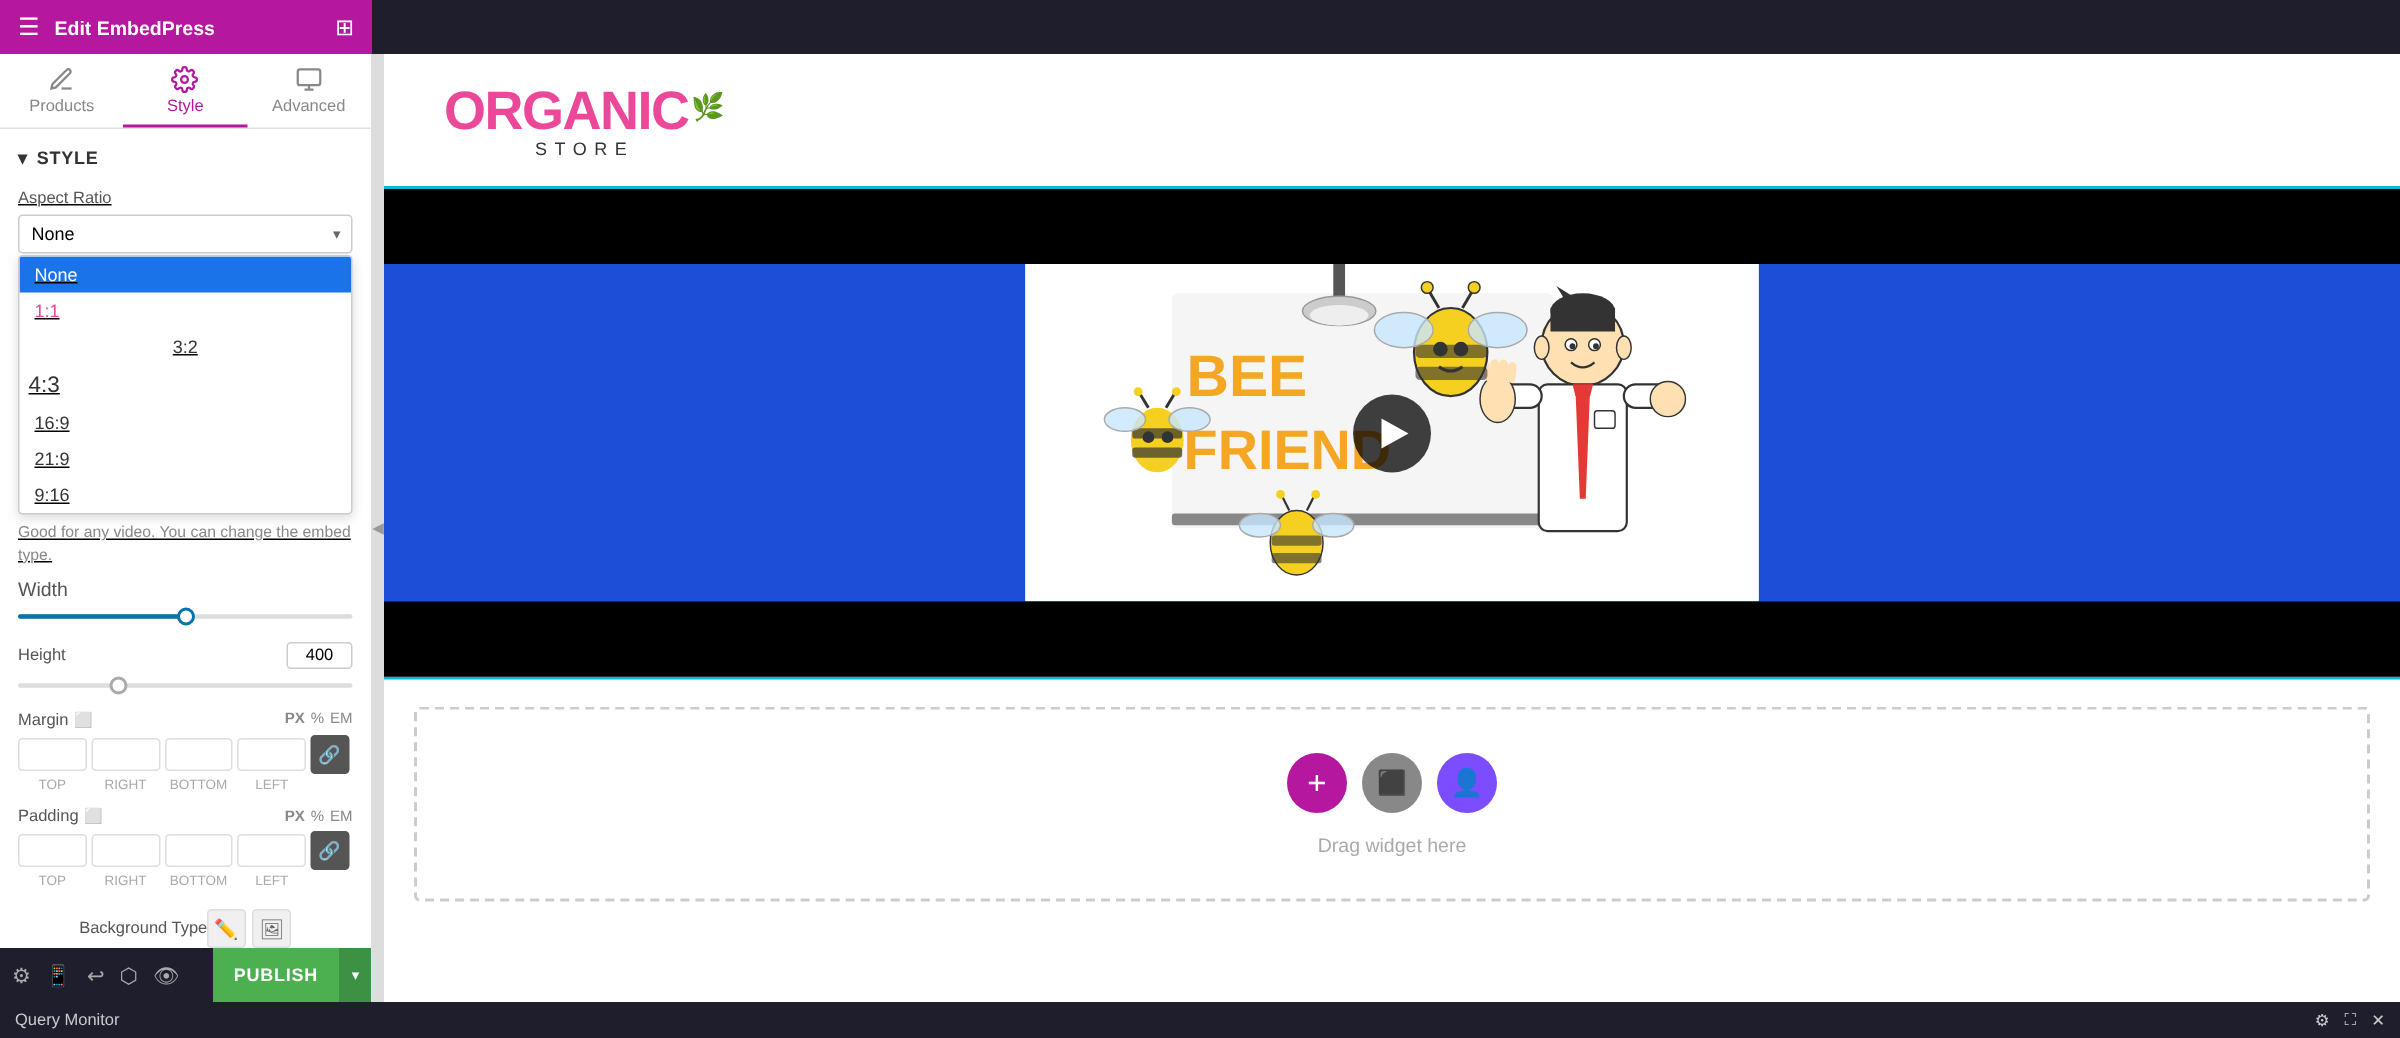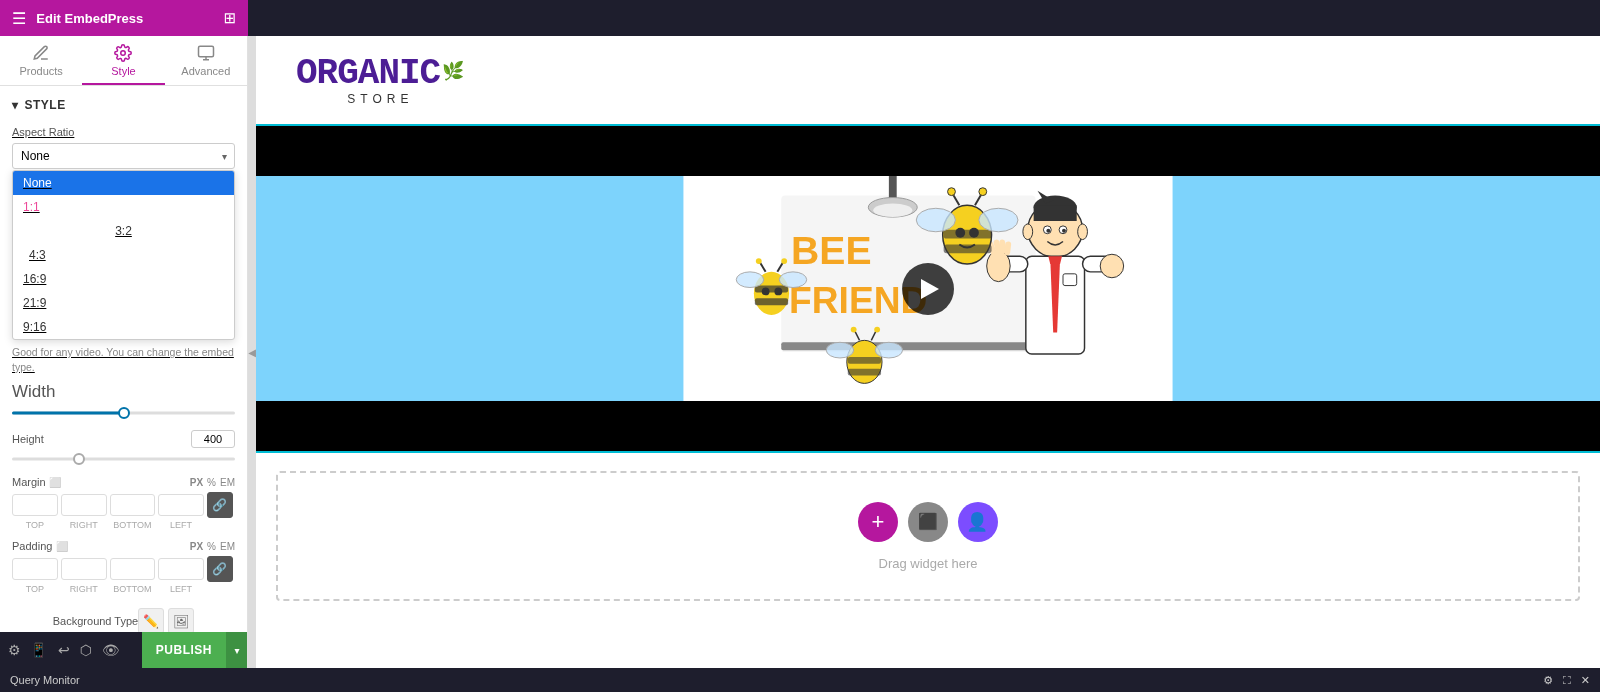--- a/index.html
+++ b/index.html
@@ -76,39 +76,39 @@
           <div style="background:white; border:1px solid #ccc; border-radius:3px; margin-top:1px; overflow:hidden; box-shadow:0 2px 8px rgba(0,0,0,0.15);">
             <div style="padding:5px 10px; font-size:12px; cursor:pointer; background:#1a73e8; color:white;">
               <span>None</span>
             </div>
             <div style="padding:5px 10px; font-size:12px; cursor:pointer; color:#ec4899;">
               <span>1:1</span>
             </div>
             <div style="padding:5px 10px; font-size:12px; cursor:pointer; color:#333;text-align:center;">
               <span>3:2</span>
             </div>
-            <div style="padding:5px 16px; font-size:12px; cursor:pointer; color:#333;">
+            <div style="padding:5px 6px; font-size:15px; cursor:pointer; color:#333;">
               <span>4:3</span>
             </div>
             <div style="padding:5px 10px; font-size:12px; cursor:pointer; color:#333;">
               <span>16:9</span>
             </div>
             <div style="padding:5px 10px; font-size:12px; cursor:pointer; color:#333;">
               <span>21:9</span>
             </div>
             <div style="padding:5px 10px; font-size:12px; cursor:pointer; color:#333;">
               <span>9:16</span>
             </div>
           </div>
 
           <div style="font-size:10.5px; color:#888; line-height:1.4; margin-top:5px;">Good for any video. You can change the embed type.</div>
         </div>
 
         <div style="margin-bottom:10px; margin-top:8px;">
-          <div style="font-size:17px; color:#555; margin-bottom:4px;">
+          <div style="font-size:13px; color:#555; margin-bottom:4px;">
             <span>Width</span>
           </div>
           <div style="display:flex; align-items:center; gap:8px;">
             <div style="flex:1; position:relative; height:14px;">
               <div style="height:3px; background:#ddd; border-radius:2px; position:absolute; top:50%; transform:translateY(-50%); width:100%;"></div>
               <div style="height:3px; background:#0073aa; border-radius:2px; position:absolute; top:50%; transform:translateY(-50%); width:50%;"></div>
               <div style="width:12px; height:12px; background:white; border:2px solid #0073aa; border-radius:50%; position:absolute; left:50%; top:50%; transform:translate(-50%,-50%); cursor:pointer;"></div>
             </div>
           </div>
         </div>
@@ -118,21 +118,21 @@
             <span style="font-size:11px; color:#555;">Height</span>
             <input style="border: 1px solid rgb(204, 204, 204); border-radius: 3px; padding: 2px 6px; font-size: 11px; width: 44px; text-align: center;" value="400">
           </div>
           <div style="position:relative; height:14px;">
             <div style="height:3px; background:#ddd; border-radius:2px; position:absolute; top:50%; transform:translateY(-50%); width:100%;"></div>
             <div style="width:12px; height:12px; background:white; border:2px solid #aaa; border-radius:50%; position:absolute; left:30%; top:50%; transform:translate(-50%,-50%); cursor:pointer;"></div>
           </div>
         </div>
 
         <div style="margin-bottom:10px;">
-          <div style="display:flex; align-items:center; justify-content:space-between; margin-bottom:4px;">
+          <div style="display:flex; justify-content:space-between; margin-bottom:4px;">
             <span style="font-size:11px; color:#555; display:flex; align-items:center; gap:4px;">
               <span>Margin</span>
               <span style="font-size:10px; color:#aaa;">⬜</span>
             </span>
             <div style="display:flex; gap:4px; font-size:10px; color:#888;">
               <span style="cursor:pointer; font-weight:bold;">PX</span>
               <span style="cursor:pointer;">%</span>
               <span style="cursor:pointer;">EM</span>
             </div>
           </div>
@@ -214,36 +214,36 @@
     <div style="flex:1; overflow-y:auto; background:#f0f0f1; position:relative;">
 
       <div style="position:absolute; left:0; top:0; width:8px; height:100%; background:#ddd; cursor:ew-resize; z-index:10; display:flex; align-items:center; justify-content:center; font-size:10px; color:#999;">◀</div>
 
       <div style="margin-left:8px; background:white; min-height:100%;">
 
         <div style="background:white; height:90px; display:flex; align-items:center; padding:0 40px; border-bottom:1px solid #eee;">
 
           <div style="display:flex; flex-direction:column; align-items:center; margin-right:auto;">
             <div style="display:flex; align-items:flex-start; gap:2px;">
-              <div style="font-size:36px; font-weight:900; color:#4c1d95; letter-spacing:-1px; font-family:Liberation Mono, monospace; line-height:1;">
+              <div style="font-size:36px; font-weight:900; color:#ec4899; letter-spacing:-1px; font-family:Liberation Sans, sans-serif; line-height:1;">
                 <span>ORGANIC</span>
               </div>
               <div style="color:#5cb85c; font-size:18px; margin-top:4px;">🌿</div>
             </div>
             <div style="font-size:12px; letter-spacing:5px; color:#333; text-align:center;">STORE</div>
           </div>
 
         </div>
 
         <div style="outline:2px solid #00bcd4; margin:0; position:relative;">
 
           <div style="background:#000; position:relative; cursor:pointer;">
             <div style="height:50px; background:#000;"></div>
 
-            <div style="background:#7dd3fc; position:relative; height:225px; overflow:hidden; display:flex;">
+            <div style="background:#1d4ed8; position:relative; height:225px; overflow:hidden; display:flex;">
 
               <svg viewBox="0 0 500 230" style="width:100%; height:100%;">
 
                 <rect width="500" height="230" fill="white"></rect>
 
                 <rect x="100" y="20" width="260" height="160" fill="#f5f5f5" rx="4"></rect>
                 <rect x="100" y="170" width="260" height="8" fill="#888" rx="2"></rect>
 
                 <text x="110" y="90" font-size="40" font-weight="900" fill="#f5a623" font-family="Arial Black, sans-serif">BEE</text>
                 <text x="108" y="140" font-size="38" font-weight="900" fill="#f5a623" font-family="Arial Black, sans-serif">FRIEND</text>

